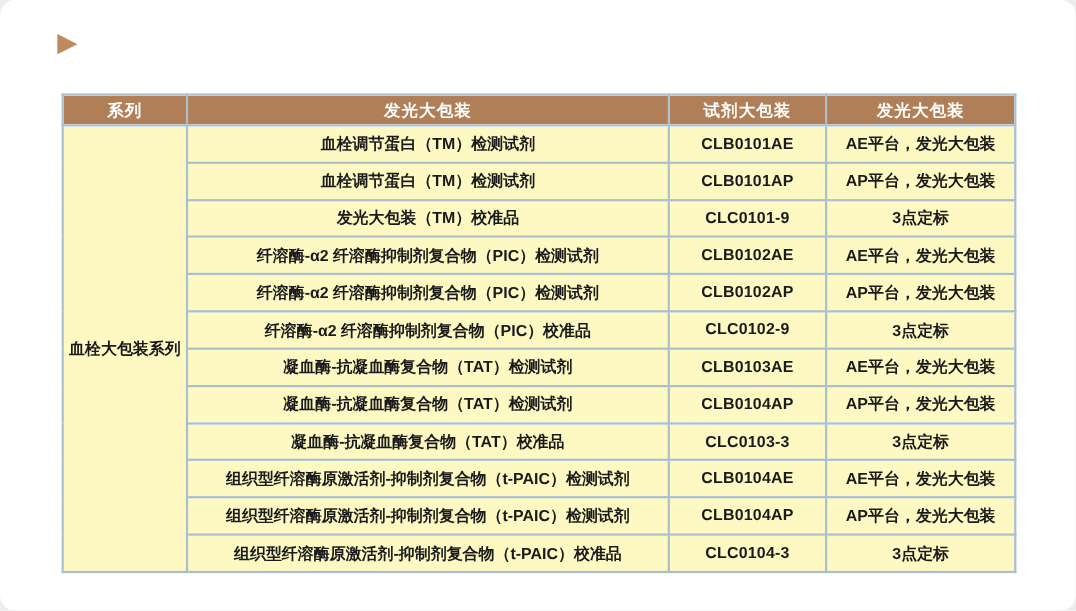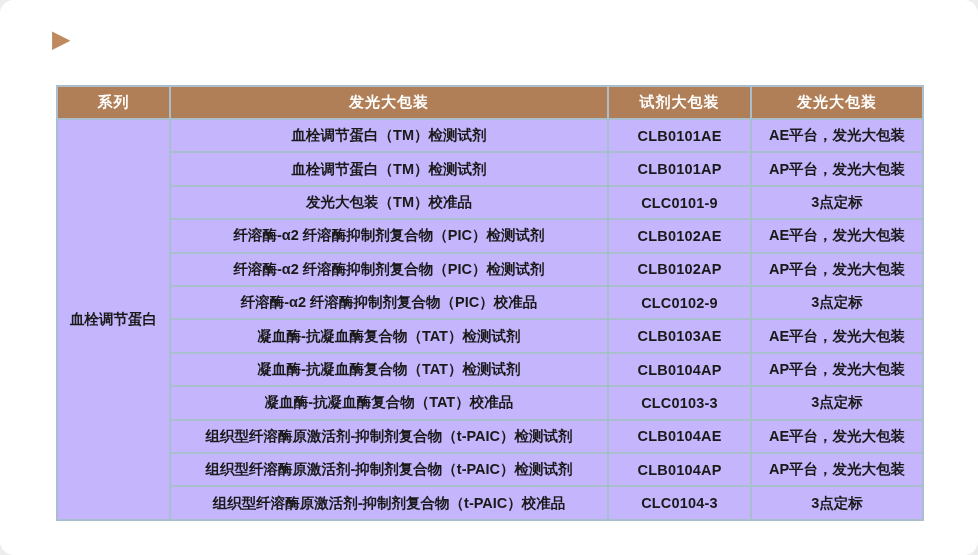--- a/index.html
+++ b/index.html
@@ -46,31 +46,31 @@
   table.reagent-table th,
   table.reagent-table td {
     border: 2px solid #A9BFCE;
     text-align: center;
     vertical-align: middle;
     padding: 0 4px;
     overflow: hidden;
     white-space: nowrap;
   }
   table.reagent-table thead tr {
-    height: 33px;
+    height: 28px;
   }
   table.reagent-table th {
     background: #B17F57;
     color: #ffffff;
     font-size: 15px;
     font-weight: bold;
     letter-spacing: 1px;
   }
   table.reagent-table td {
-    background: #c4b5fd;
+    background: #fef9c3;
     color: #1A1A1A;
     font-size: 14.5px;
     font-weight: 600;
   }
   td.series-cell {
     font-size: 14.5px;
     font-weight: 600;
   }
   td.code-cell {
     font-size: 15px;
@@ -96,21 +96,21 @@
     <thead>
       <tr>
         <th>系列</th>
         <th>发光大包装</th>
         <th>试剂大包装</th>
         <th>发光大包装</th>
       </tr>
     </thead>
     <tbody id="table-body">
         <tr>
-          <td class="series-cell" rowspan="12">血栓调节蛋白</td>
+          <td class="series-cell" rowspan="12">血栓大包装系列</td>
           <td>血栓调节蛋白（TM）检测试剂</td>
           <td class="code-cell">CLB0101AE</td>
           <td>AE平台，发光大包装</td>
         </tr>
         <tr>
           <td>血栓调节蛋白（TM）检测试剂</td>
           <td class="code-cell">CLB0101AP</td>
           <td>AP平台，发光大包装</td>
         </tr>
         <tr>

